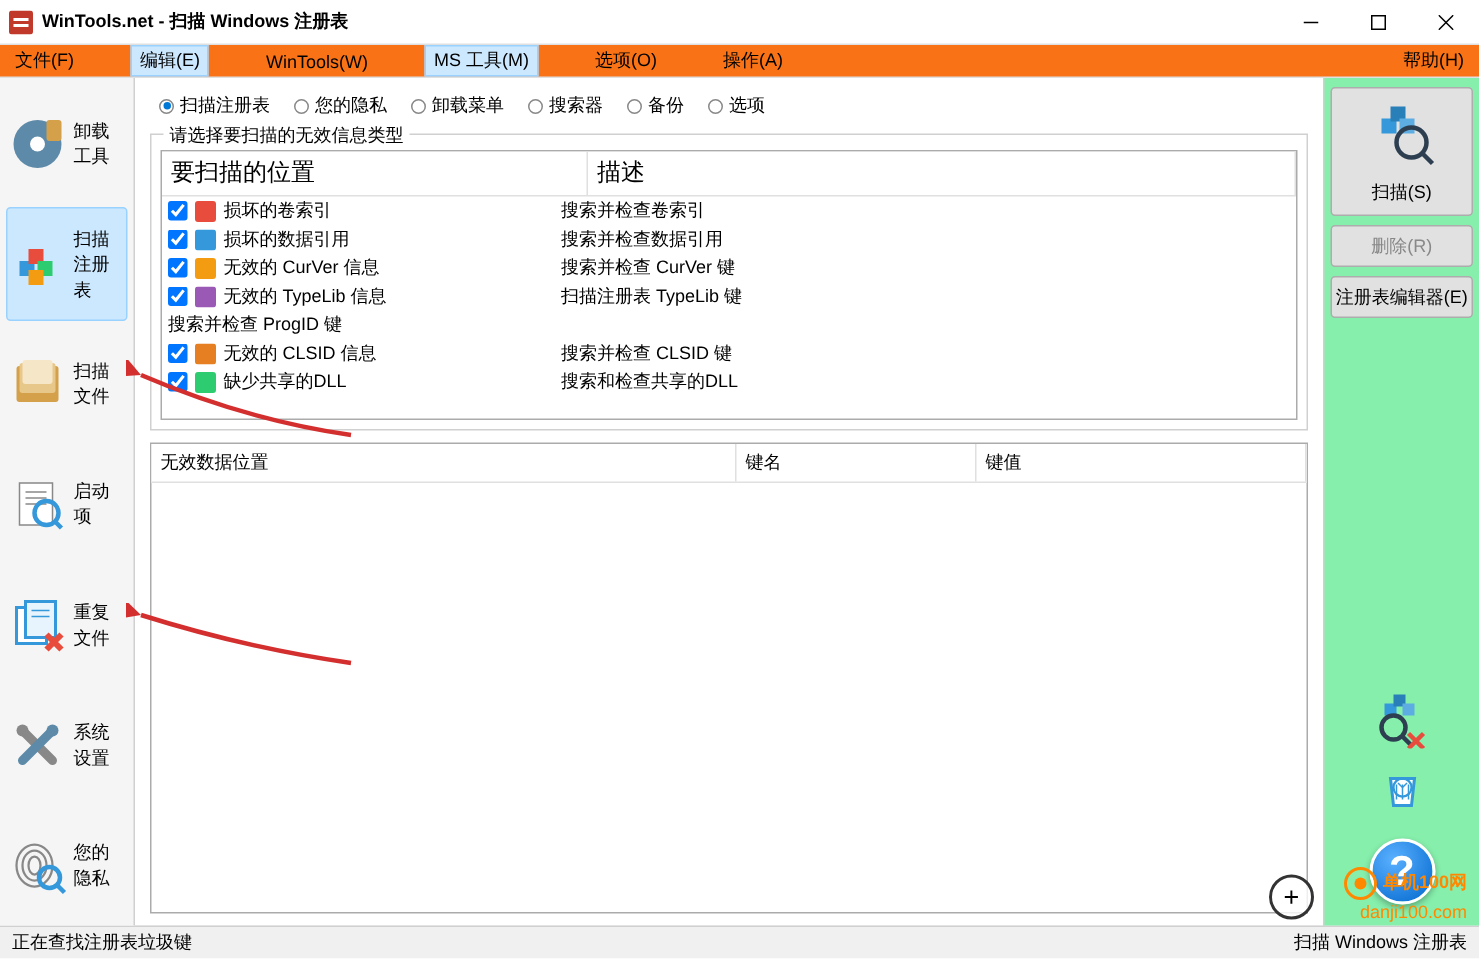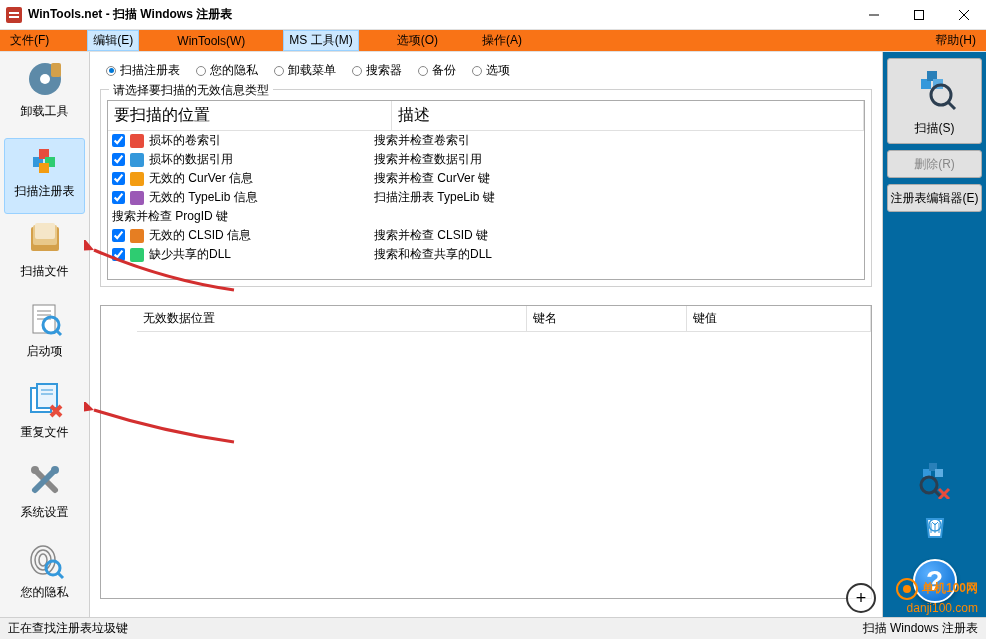--- a/index.html
+++ b/index.html
@@ -12,21 +12,21 @@
 .titlebar .win-btn { width: 45px; height: 30px; display: flex; align-items: center; justify-content: center; color: #000; }
 
 .menubar { height: 22px; background: #f97316; display: flex; align-items: center; padding: 0 4px; border-bottom: 1px solid #e0e0e0; gap: 32px; }
 .menubar .menu-item { padding: 2px 6px; cursor: default; }
 .menubar .menu-item.sel { background: #cce8ff; border: 1px solid #99d1ff; padding: 1px 5px; }
 .menubar .help { margin-left: auto; }
 
 .main { display: flex; height: calc(100% - 30px - 22px - 22px); }
 
 .sidebar { width: 90px; background: #f5f5f5; border-right: 1px solid #d0d0d0; display: flex; flex-direction: column; padding-top: 4px; }
-.side-btn { height: 78px; margin: 2px 4px; border: 1px solid transparent; display: flex; flex-direction: column; align-items: center; justify-content: flex-start; gap: 4px; cursor: default; border-radius: 3px; }
+.side-btn { height: 78px; margin: 2px 4px; border: 1px solid transparent; display: flex; flex-direction: row; align-items: center; justify-content: center; gap: 4px; cursor: default; border-radius: 3px; }
 .side-btn.active { background: #cce8ff; border-color: #99d1ff; }
 .side-btn .icon { width: 40px; height: 40px; display: flex; align-items: center; justify-content: center; }
 .side-btn .label { font-size: 12px; color: #000; }
 
 .content { flex: 1; display: flex; flex-direction: column; padding: 6px; gap: 6px; position: relative; }
 
 .tabs-row { display: flex; gap: 4px; align-items: center; padding: 2px 4px; }
 .tab-item { display: flex; align-items: center; gap: 4px; padding: 2px 6px; font-size: 12px; cursor: default; }
 .tab-radio { width: 10px; height: 10px; border: 1px solid #888; border-radius: 50%; display: inline-flex; align-items: center; justify-content: center; }
 .tab-radio.on::after { content: ''; width: 5px; height: 5px; background: #0078d7; border-radius: 50%; }
@@ -36,25 +36,25 @@
 
 .scan-list { border: 1px solid #ababab; height: 180px; overflow-y: scroll; background: #fff; }
 .scan-header { display: flex; background: #fff; border-bottom: 1px solid #e0e0e0; }
 .scan-header .col { padding: 4px 6px; font-size: 16px; border-right: 1px solid #e0e0e0; }
 .scan-row { display: flex; align-items: center; padding: 1px 4px; }
 .scan-row .chk { width: 13px; height: 13px; margin-right: 4px; }
 .scan-row .row-icon { width: 16px; height: 16px; margin-right: 4px; display: inline-flex; align-items: center; justify-content: center; }
 .scan-row .loc { flex: 0 0 262px; display: flex; align-items: center; }
 .scan-row .desc { flex: 1; font-size: 12px; }
 
-.results { border: 1px solid #ababab; flex: 1; background: #fff; margin: 12px 4px; display: flex; flex-direction: column; padding-left: 36px; }
+.results { border: 1px solid #ababab; flex: 1; background: #fff; margin: 2px 4px; display: flex; flex-direction: column; }
 .results-header { display: flex; background: #fff; border-bottom: 1px solid #e0e0e0; }
 .results-header .col { padding: 4px 6px; font-size: 12px; border-right: 1px solid #e0e0e0; }
 
-.right-panel { width: 104px; background: #0369a1; border-left: 1px solid #d0d0d0; display: flex; flex-direction: column; padding: 6px 4px; gap: 6px; }
+.right-panel { width: 104px; background: #86efac; border-left: 1px solid #d0d0d0; display: flex; flex-direction: column; padding: 6px 4px; gap: 6px; }
 .big-btn { height: 86px; border: 1px solid #adadad; background: #e1e1e1; display: flex; flex-direction: column; align-items: center; justify-content: center; gap: 4px; cursor: default; border-radius: 3px; }
 .action-btn { height: 28px; border: 1px solid #adadad; background: #e1e1e1; display: flex; align-items: center; justify-content: center; font-size: 12px; color: #888; border-radius: 3px; }
 .action-btn.enabled { color: #000; }
 .icon-btn { height: 40px; display: flex; align-items: center; justify-content: center; }
 .help-btn { height: 60px; display: flex; align-items: center; justify-content: center; margin-top: auto; }
 .help-circle { width: 44px; height: 44px; border-radius: 50%; background: radial-gradient(circle at 35% 30%, #5ab0ff, #0066cc); display: flex; align-items: center; justify-content: center; color: #fff; font-size: 28px; font-weight: bold; border: 2px solid #fff; box-shadow: 0 2px 4px rgba(0,0,0,0.3); }
 
 .statusbar { height: 22px; background: #f0f0f0; border-top: 1px solid #d0d0d0; display: flex; align-items: center; padding: 0 8px; font-size: 12px; }
 .statusbar .right { margin-left: auto; }
 

